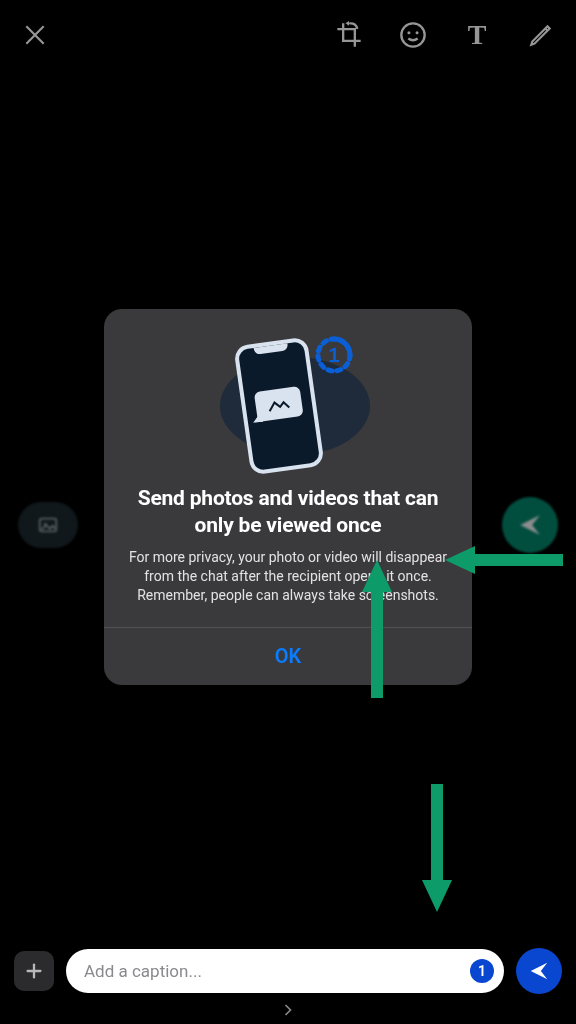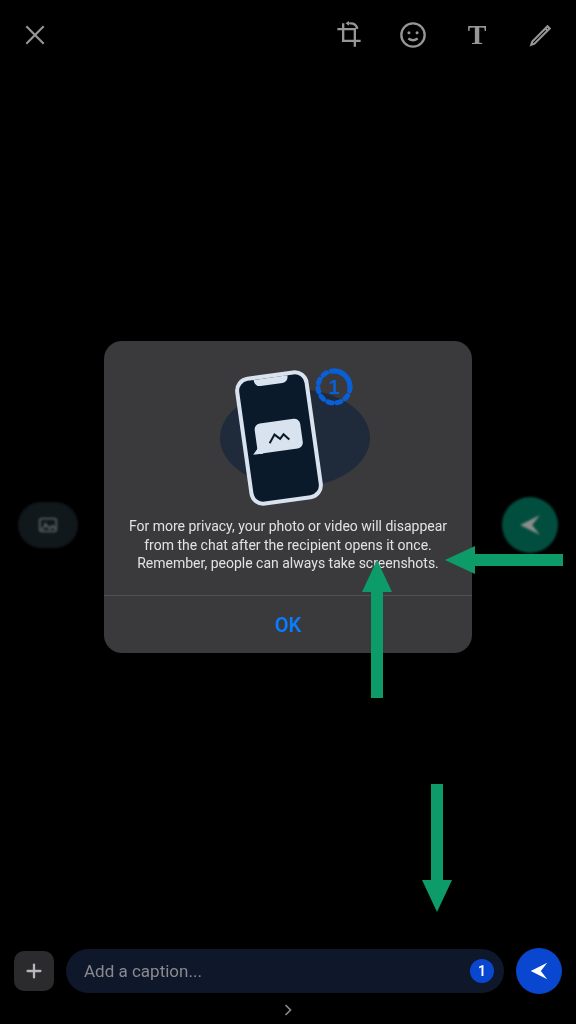--- a/index.html
+++ b/index.html
@@ -158,21 +158,21 @@
   .add-btn {
     width: 40px; height: 40px;
     background: #2b2b2e;
     border-radius: 10px;
     display:flex;align-items:center;justify-content:center;
     cursor:pointer;
   }
   .caption-input {
     flex: 1;
     height: 44px;
-    background: #0f172a;
+    background: #ffffff;
     border-radius: 22px;
     display:flex;align-items:center;
     padding: 0 10px 0 18px;
     position: relative;
   }
   .caption-input .placeholder {
     color: #8a8a8e;
     font-size: 17px;
     flex:1;
   }
@@ -279,20 +279,21 @@
           </div>
         </div>
         <div class="badge">
           <svg viewBox="0 0 48 48" width="48" height="48">
             <circle cx="24" cy="24" r="16" stroke="#0a5fd6" stroke-width="5" fill="none" stroke-dasharray="4 5" stroke-linecap="round"></circle>
             <path d="M24 8 A16 16 0 0 1 40 24" stroke="#0a5fd6" stroke-width="5" fill="none" stroke-linecap="round"></path>
             <text x="24" y="31" text-anchor="middle" font-size="20" font-weight="700" fill="#0a5fd6" font-family="Arial">1</text>
           </svg>
         </div>
       </div>
+      <div class="modal-title">Send photos and videos that can only be viewed once</div>
       <div class="modal-desc">For more privacy, your photo or video will disappear from the chat after the recipient opens it once. Remember, people can always take screenshots.</div>
     </div>
     <div class="modal-btn">OK</div>
   </div>
 </div>
 
 <div class="arrow" style="left:445px;top:540px;width:120px;height:40px;">
   <svg viewBox="0 0 120 40" width="120" height="40">
     <line x1="118" y1="20" x2="26" y2="20"></line>
     <polygon points="0,20 30,6 30,34"></polygon>

